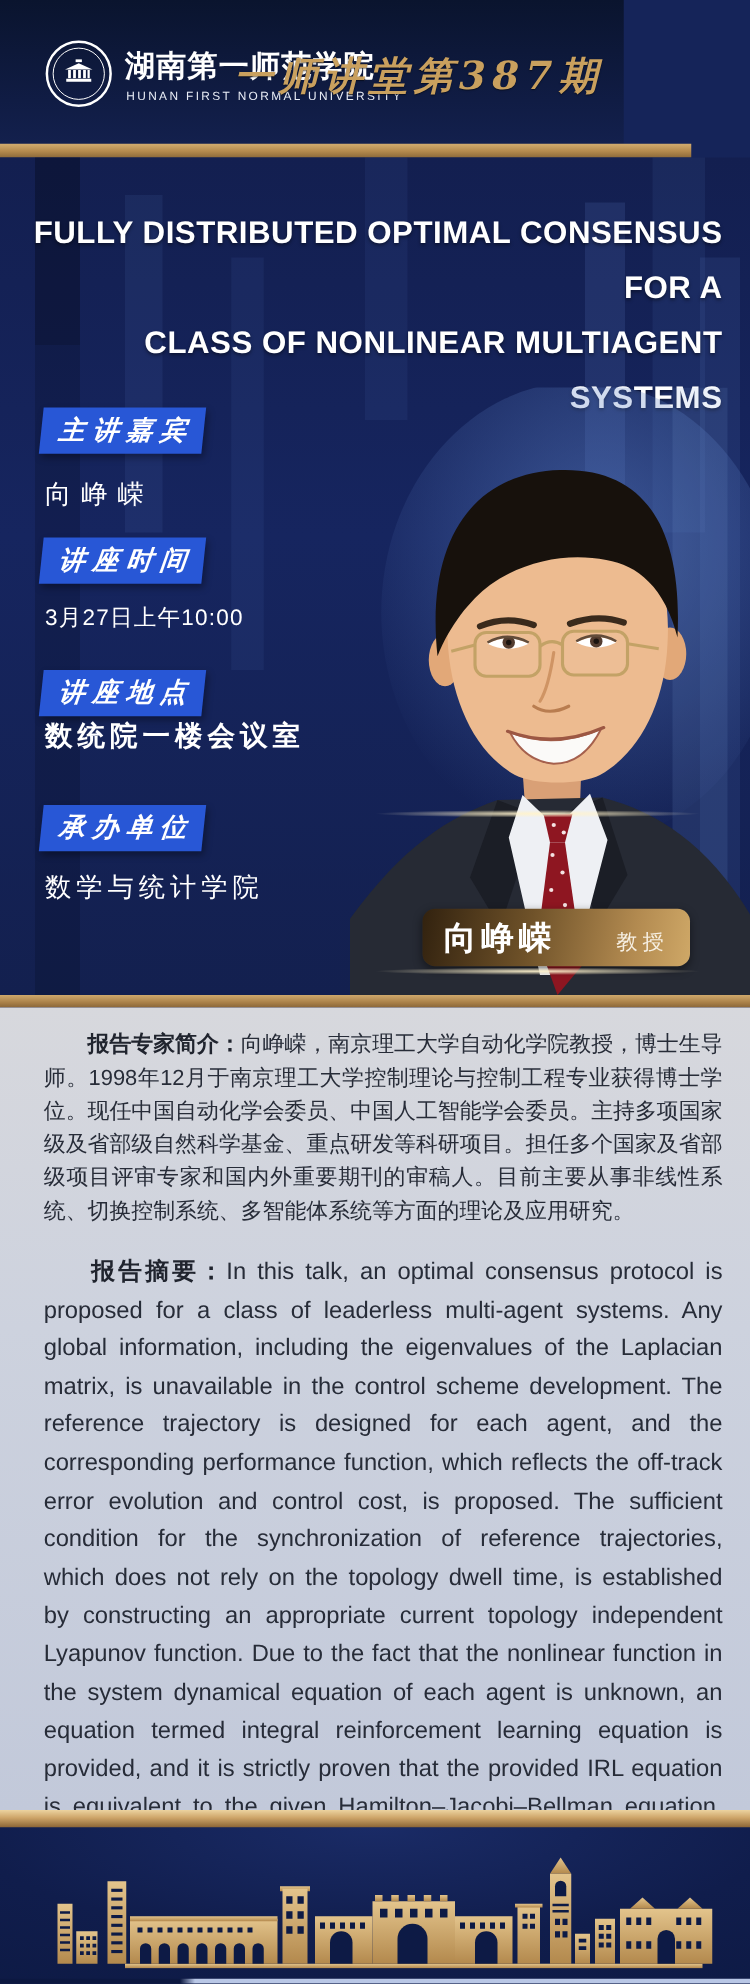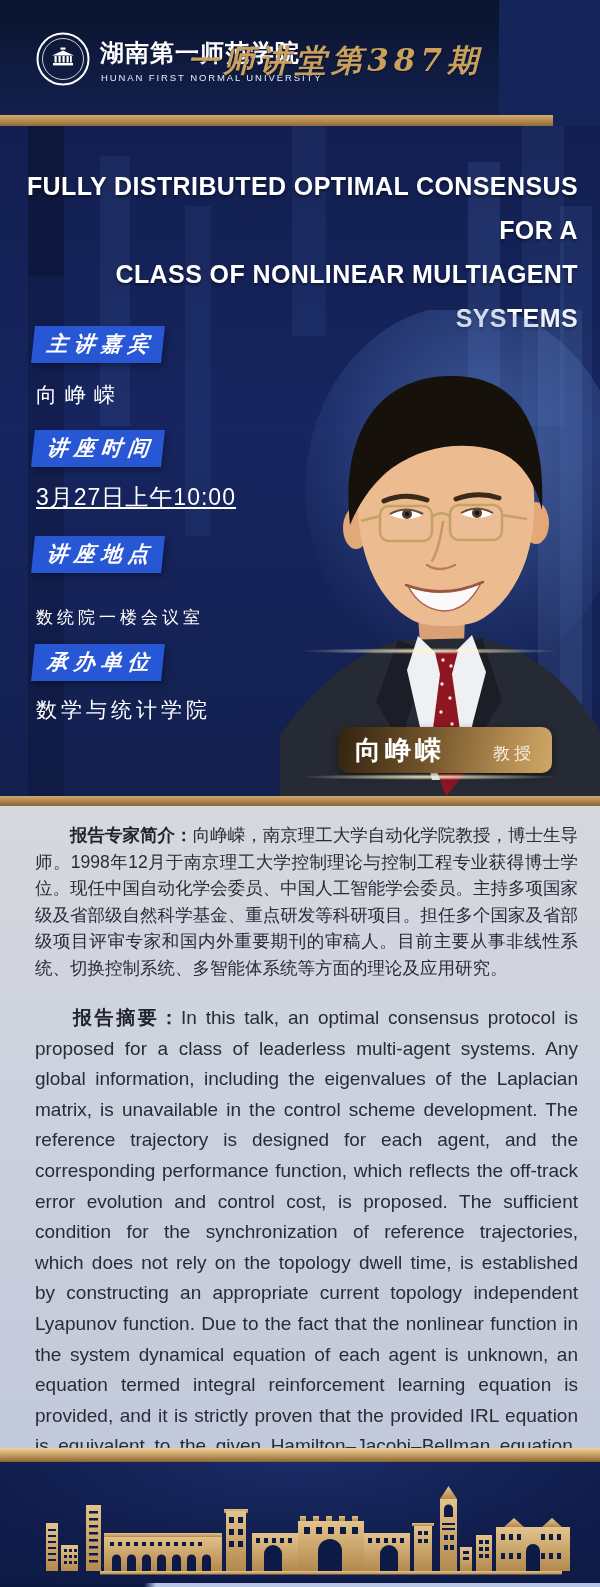--- a/index.html
+++ b/index.html
@@ -41,22 +41,22 @@
                 text-shadow:0 2px 3px rgba(0,0,0,.45); }
 
   .info { position:absolute; left:33px; top:200px; width:270px; }
   .info-badge { position:absolute; left:0; display:inline-block;
                 background:#2857d6; color:#fff; font-weight:700; font-style:italic;
                 font-size:21px; letter-spacing:6px; padding:4px 8px 5px 14px;
                 transform:skewX(-6deg); box-shadow:2px 3px 6px rgba(0,0,0,.35); }
   .info-value { position:absolute; left:3px; color:#ffffff; font-weight:500;
                 white-space:nowrap; }
   .v0 { top:55px;  font-size:21px; letter-spacing:8px; }
-  .v1 { top:156px; font-size:23px; letter-spacing:1px;text-decoration:underline; }
-  .v2 { top:280px; font-size:17px; letter-spacing:4px; }
+  .v1 { top:156px; font-size:18px; letter-spacing:1px; }
+  .v2 { top:248px; font-size:22px; letter-spacing:4px;font-weight:bold; }
   .v3 { top:370px; font-size:21px; letter-spacing:4px; }
   .b0 { top:0; } .b1 { top:104px; } .b2 { top:210px; } .b3 { top:318px; }
 
   .photo { position:absolute; right:0; top:184px; width:320px; height:486px; }
 
   .nameplate { position:absolute; left:338px; top:601px; width:214px; height:46px;
                border-radius:10px;
                background:linear-gradient(100deg,#32220f 0%, #6f5229 40%, #b28a50 78%, #cfa867 100%);
                display:flex; align-items:center; justify-content:center; gap:12px;
                box-shadow:0 3px 8px rgba(0,0,0,.45); }

